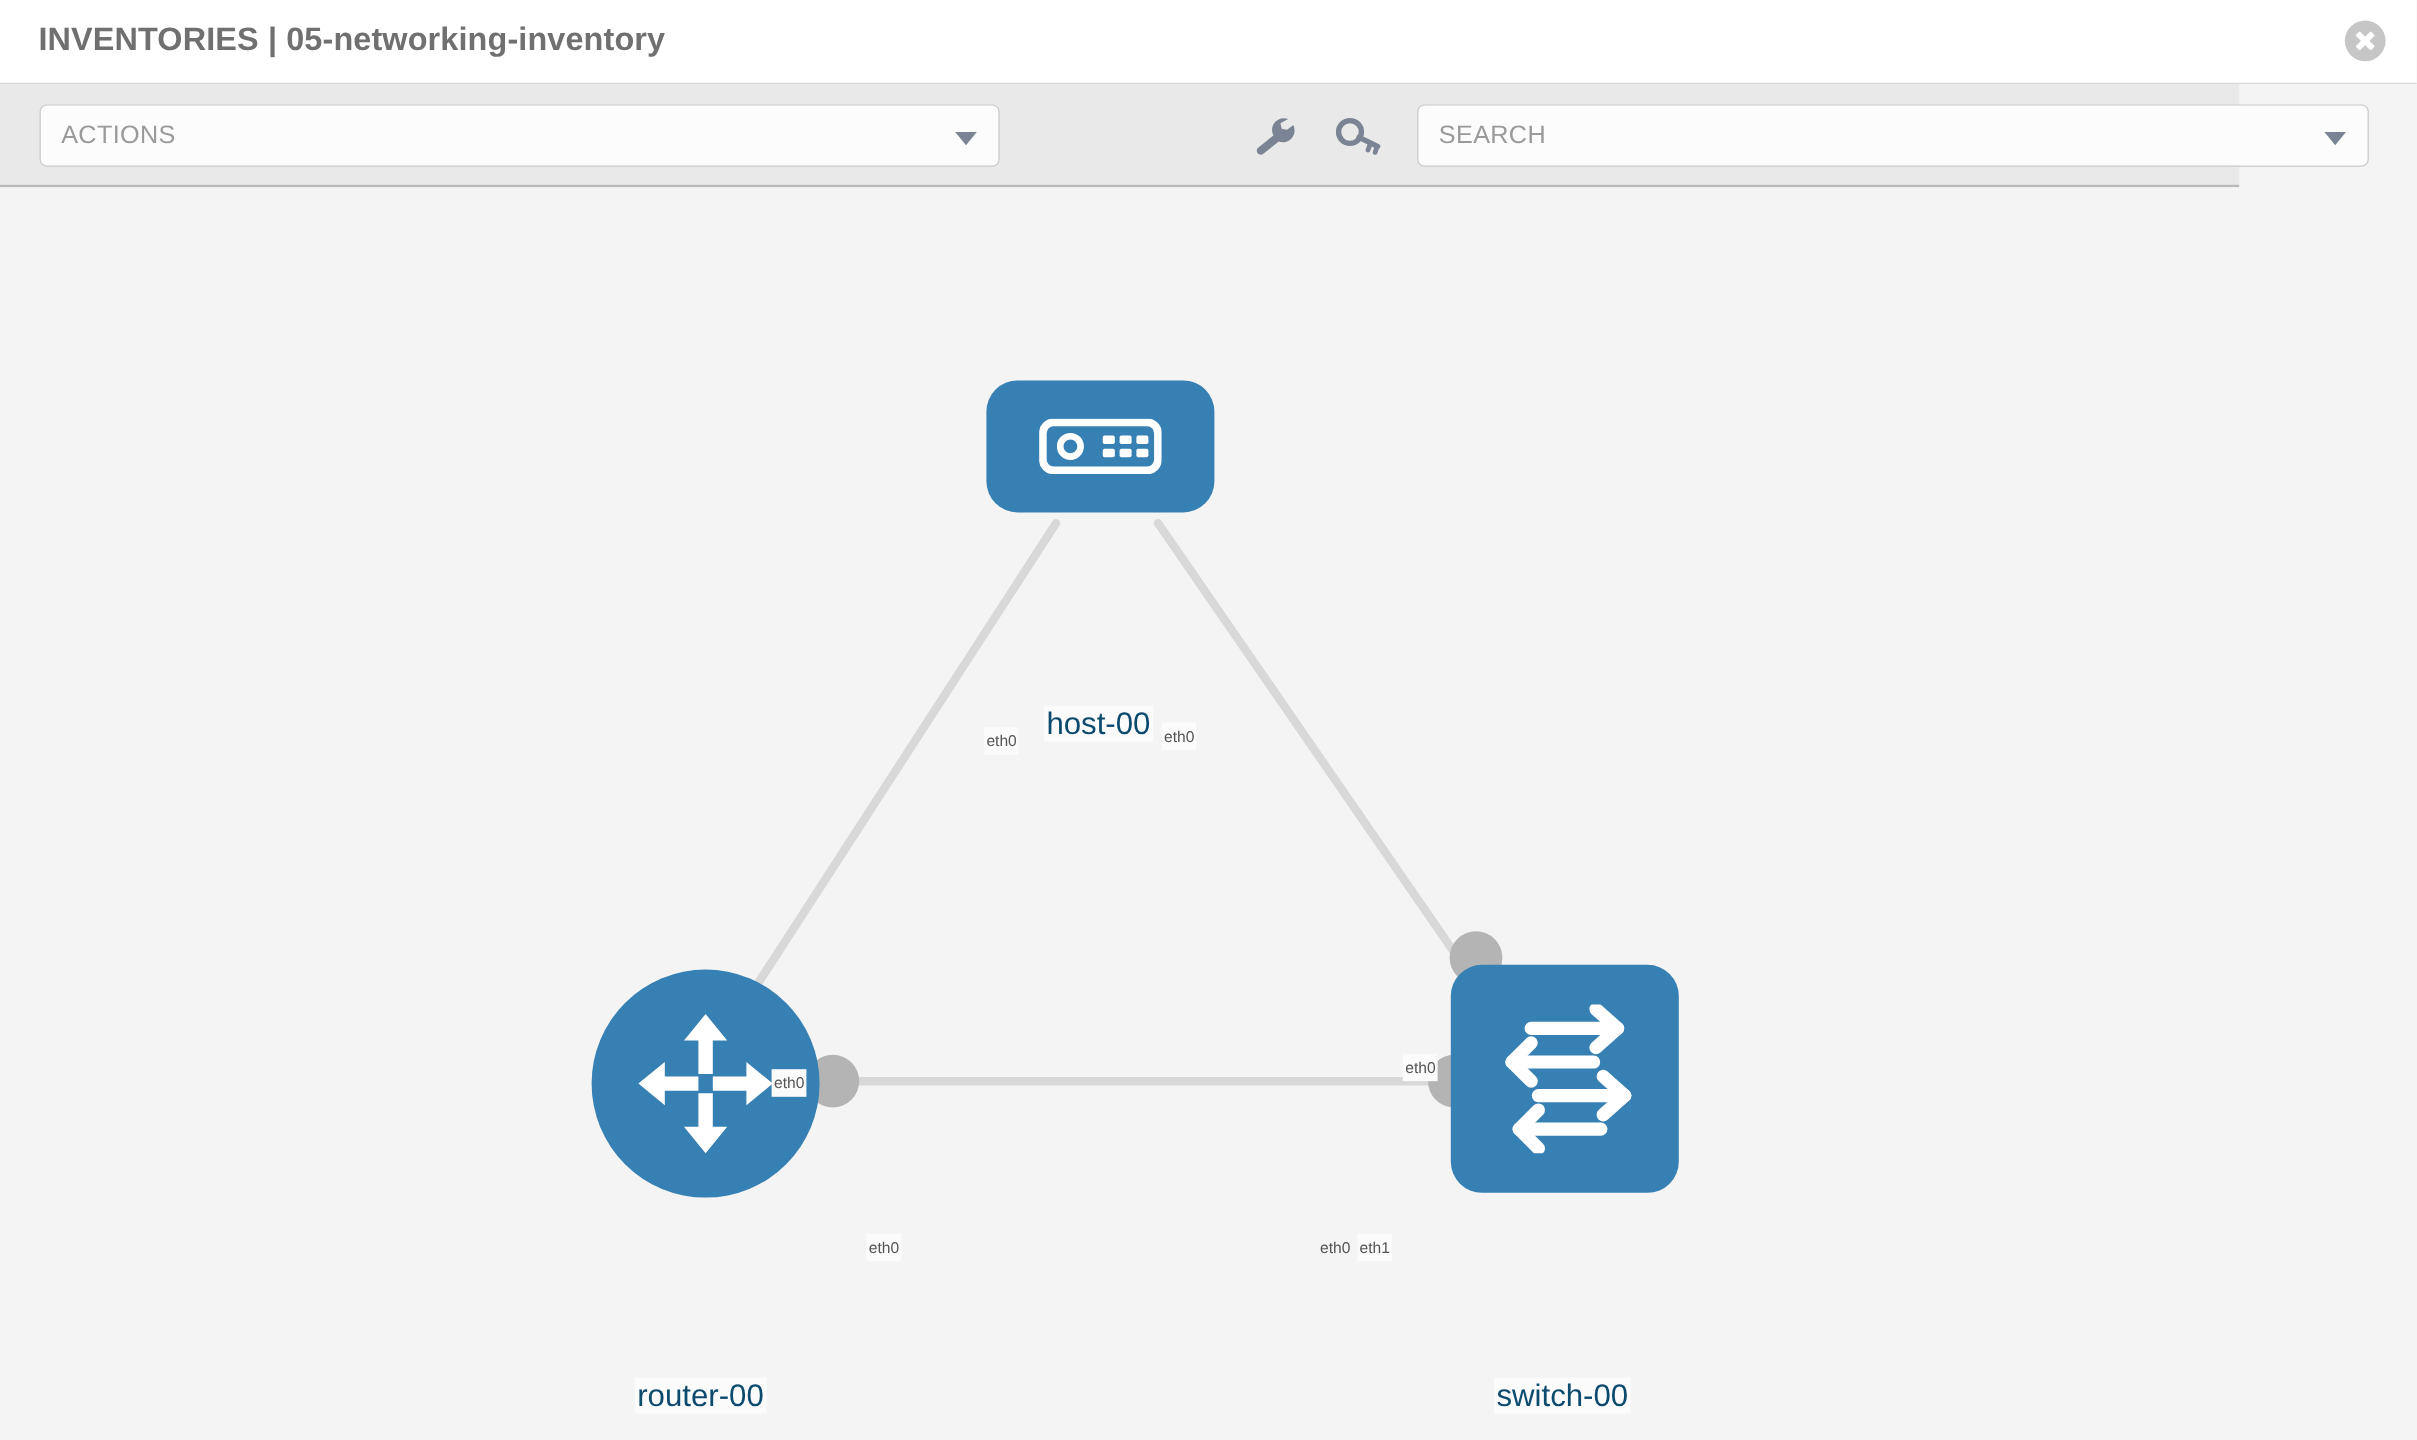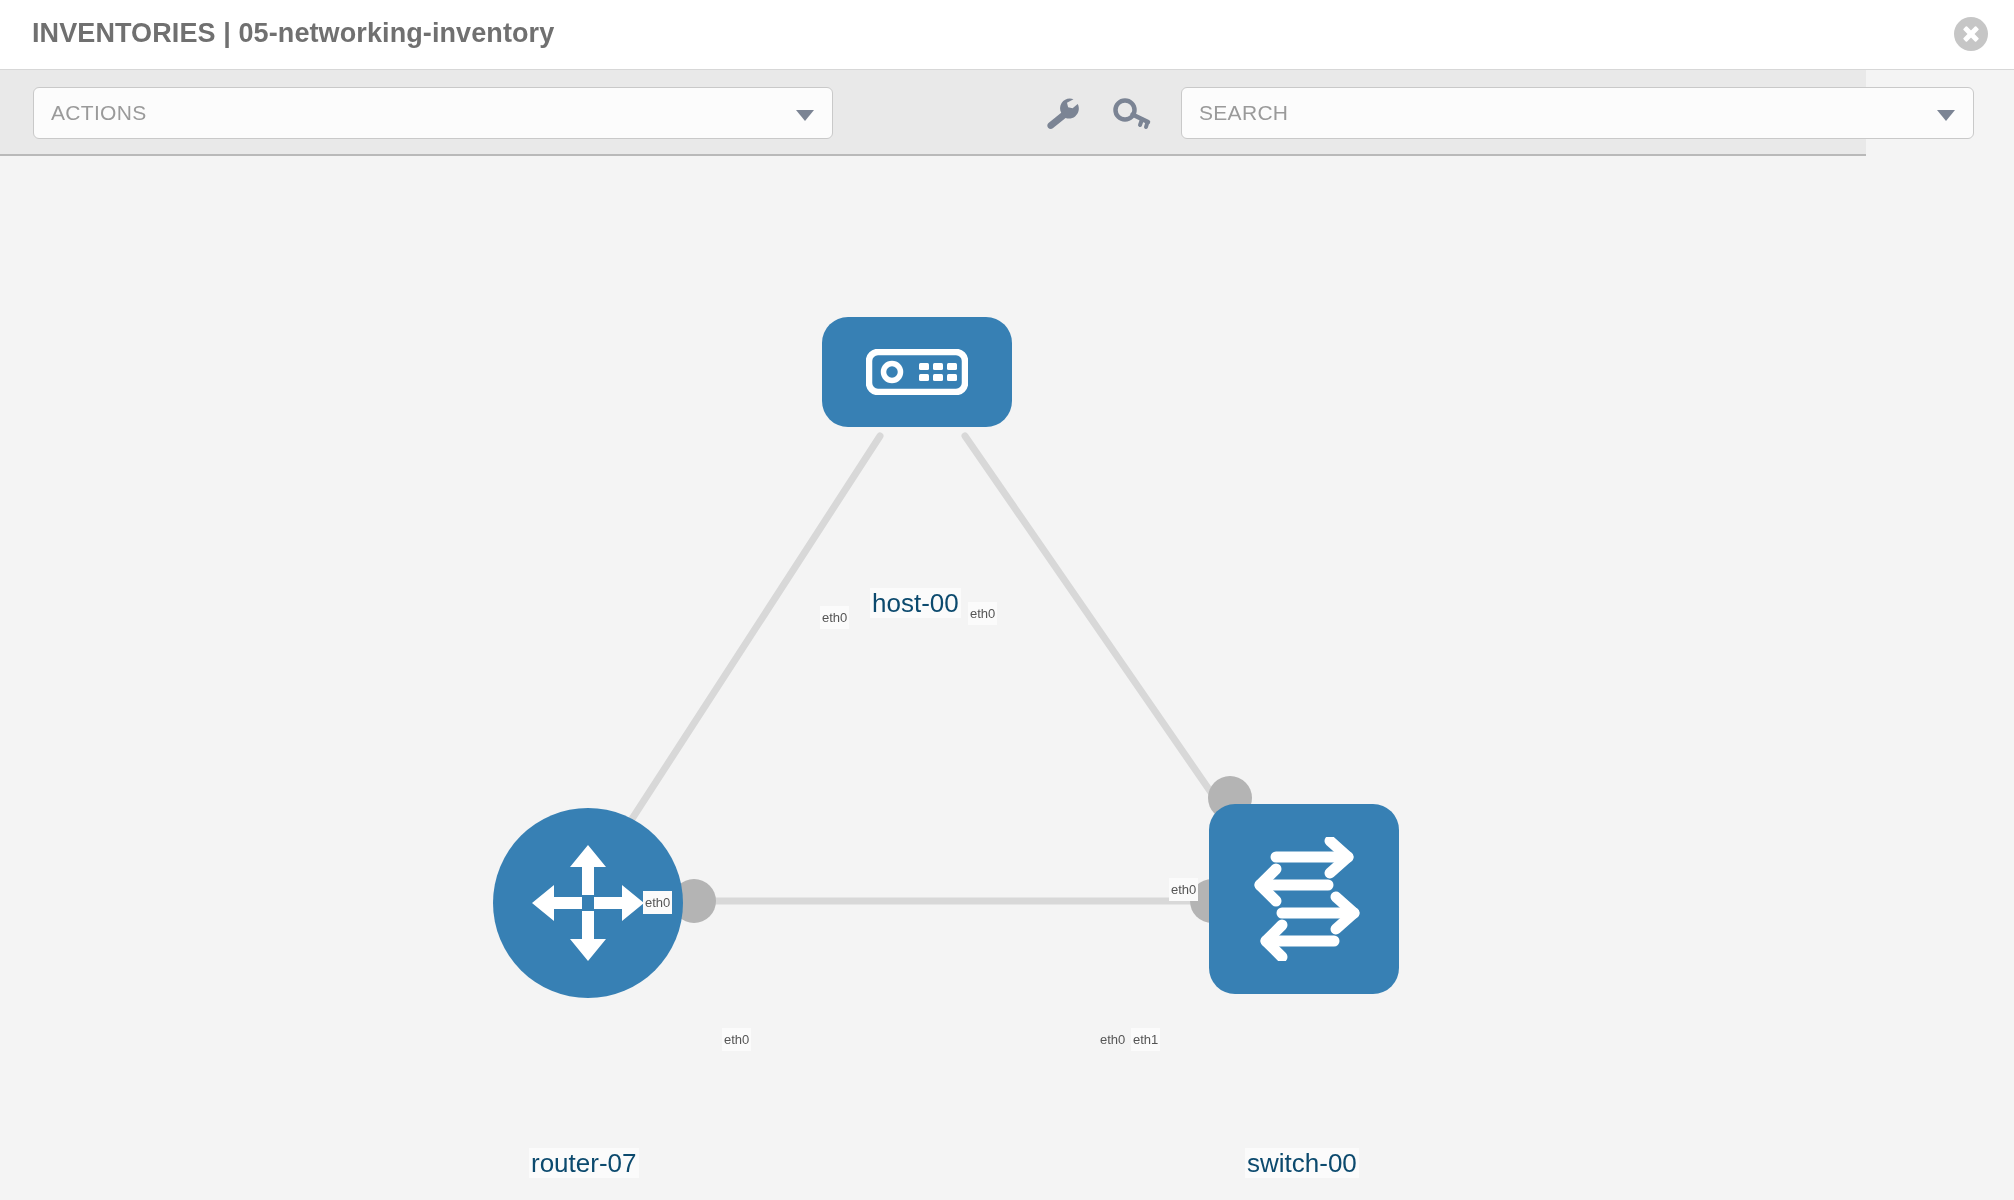--- a/index.html
+++ b/index.html
@@ -269,21 +269,21 @@
           <polyline points="38,32 22,48 38,64"></polyline>
           <line x1="44" y1="76" x2="116" y2="76"></line>
           <polyline points="98,60 116,76 98,92"></polyline>
           <line x1="28" y1="104" x2="96" y2="104"></line>
           <polyline points="44,88 28,104 44,120"></polyline>
         </g>
       </svg>
     </div>
 
     <div class="node-label" style="left:870px; top:432px;">host-00</div>
-    <div class="node-label" style="left:529px; top:992px;">router-07</div>
+    <div class="node-label" style="left:529px; top:992px;">router-00</div>
     <div class="node-label" style="left:1245px; top:992px;">switch-00</div>
 
     <div class="iface-label" style="left:820px; top:450px;">eth0</div>
     <div class="iface-label" style="left:968px; top:446px;">eth0</div>
     <div class="iface-label" style="left:643px; top:735px;">eth0</div>
     <div class="iface-label" style="left:1169px; top:722px;">eth0</div>
     <div class="iface-label" style="left:722px; top:872px;">eth0</div>
     <div class="iface-label" style="left:1098px; top:872px; background:transparent;">eth0</div>
     <div class="iface-label" style="left:1114px; top:872px;margin-left:17px;">eth1</div>
 

